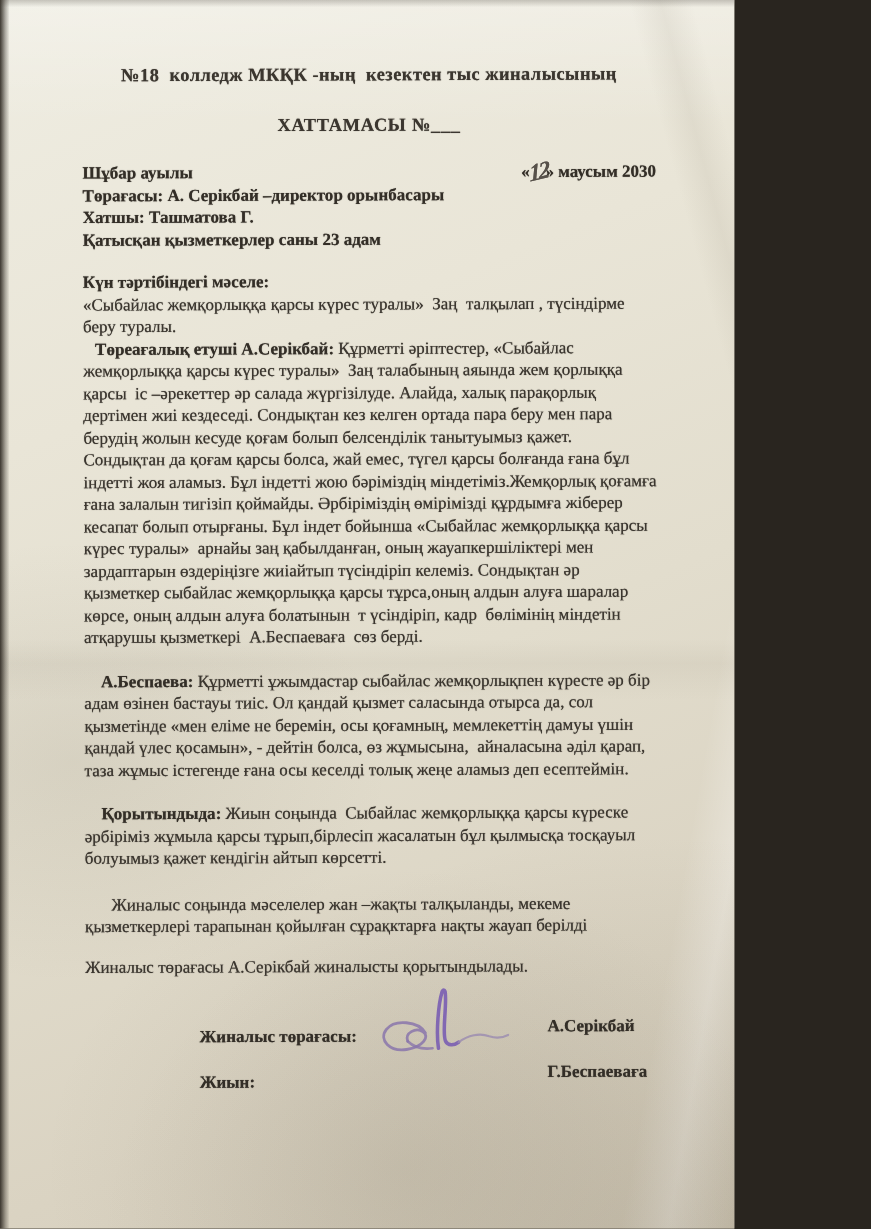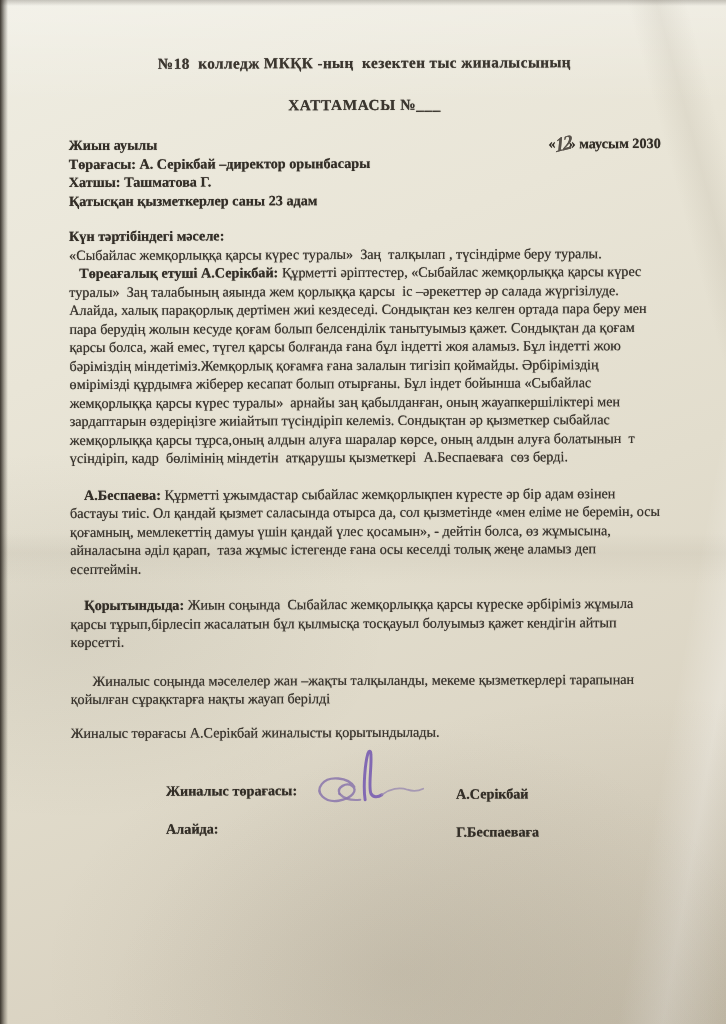--- a/index.html
+++ b/index.html
@@ -1,18 +1,18 @@
 <!DOCTYPE html>
 <html><head>
 <meta charset="utf-8">
 <style>
   * { margin:0; padding:0; box-sizing:border-box; }
   html,body { width:726px; height:1024px; overflow:hidden; background:#29251f;
               font-family:"Liberation Serif", serif; }
-  .photo { position:relative; width:726px; height:1024px; overflow:hidden;
+  .photo { position:relative; width:612px; height:1024px; overflow:hidden;
            background: linear-gradient(158deg, #efede2 0%, #e9e5d7 30%, #e2ddcd 55%, #dad3c2 80%, #d5cdbb 100%); }
   
   .shading { position:absolute; inset:0; pointer-events:none;
     background:
       radial-gradient(120% 55% at 88% 102%, rgba(115,105,85,0.20), transparent 62%),
       radial-gradient(70% 35% at 55% 95%, rgba(110,100,82,0.12), transparent 70%),
       radial-gradient(60% 25% at 10% 62%, rgba(105,96,78,0.10), transparent 72%),
       linear-gradient(100deg, transparent 88%, rgba(255,255,255,0.30) 93%, rgba(150,140,118,0.14) 100%),
       linear-gradient(75deg, transparent 90%, rgba(130,120,100,0.10) 93%, transparent 96%),
       linear-gradient(to bottom, rgba(255,255,255,0.28), transparent 10%),
@@ -46,39 +46,39 @@
   .ind1 { text-indent:10px; }
   .ind2 { text-indent:14px; }
   .ind3 { text-indent:22px; }
   .gap1 { margin-top:18px; }
   .gap2 { margin-top:20px; }
   .gap3 { margin-top:15px; }
 
   .sig-block { position:relative; margin-top:28px; height:120px; }
   .sig-row { position:relative; height:38px; }
   .sig-label { position:absolute; left:95px; top:12px; font-weight:bold; color:#332e27; }
-  .sig-name  { position:absolute; left:385px; top:16px; font-weight:bold; color:#332e27; }
+  .sig-name  { position:absolute; left:385px; top:4px; font-weight:bold; color:#332e27; }
   .signature-svg { position:absolute; left:238px; top:-26px; width:128px; height:76px; z-index:2; }
   .signature-svg path { fill:none; stroke-linecap:round; stroke-linejoin:round; }
 </style>
 </head>
 <body>
 
 <div class="photo">
   <div class="shading"></div>
   <div class="edge-left"></div>
   <div class="edge-top"></div>
 
   <div class="content">
 
     <div class="title1 pre">№18  колледж МКҚК -ның  кезектен тыс жиналысының</div>
     <div class="title2 pre">ХАТТАМАСЫ №___</div>
 
     <div class="meta-row">
-      <span class="metaline pre">Жиын ауылы</span>
+      <span class="metaline pre">Шұбар ауылы</span>
       <span class="metaline"><span>«</span><span class="hand">12</span><span>» маусым 2030</span></span>
     </div>
 
     <div class="metaline pre">Төрағасы: А. Серікбай –директор орынбасары</div>
     <div class="metaline pre">Хатшы: Ташматова Г.</div>
     <div class="metaline pre">Қатысқан қызметкерлер саны 23 адам</div>
 
     <div class="agenda-h pre">Күн тәртібіндегі мәселе:</div>
     <div class="agenda-b pre">«Сыбайлас жемқорлыққа қарсы күрес туралы»  Заң  талқылап , түсіндірме беру туралы.</div>
 
@@ -98,19 +98,19 @@
       </div>
 
       <svg class="signature-svg" viewBox="0 0 130 76" aria-hidden="true">
         <path d="M46,44 C40,34 20,32 13,41 C6,50 16,60 30,58 C44,56 50,47 44,43 C38,39 28,44 31,51" stroke="#8a76ab" stroke-width="2.4" opacity="0.85"></path>
         <path d="M31,51 C36,56 44,58 52,57" stroke="#8a76ab" stroke-width="2.2" opacity="0.8"></path>
         <path d="M57,57 C55,44 57,20 60,10 C61,7 63,7 63,11 C64,24 60,44 63,51 C65,55 70,55 74,52" stroke="#7d63b2" stroke-width="3" opacity="0.95"></path>
         <path d="M74,52 C82,46 92,44 100,47 C106,49 112,48 116,46" stroke="#9a8bb0" stroke-width="1.8" opacity="0.8"></path>
       </svg>
 
       <div class="sig-row">
-        <span class="sig-label pre">Алайда:</span>
+        <span class="sig-label pre">Жиын:</span>
         <span class="sig-name pre">Г.Беспаеваға</span>
       </div>
     </div>
 
   </div>
 </div>
 
 </body></html>

